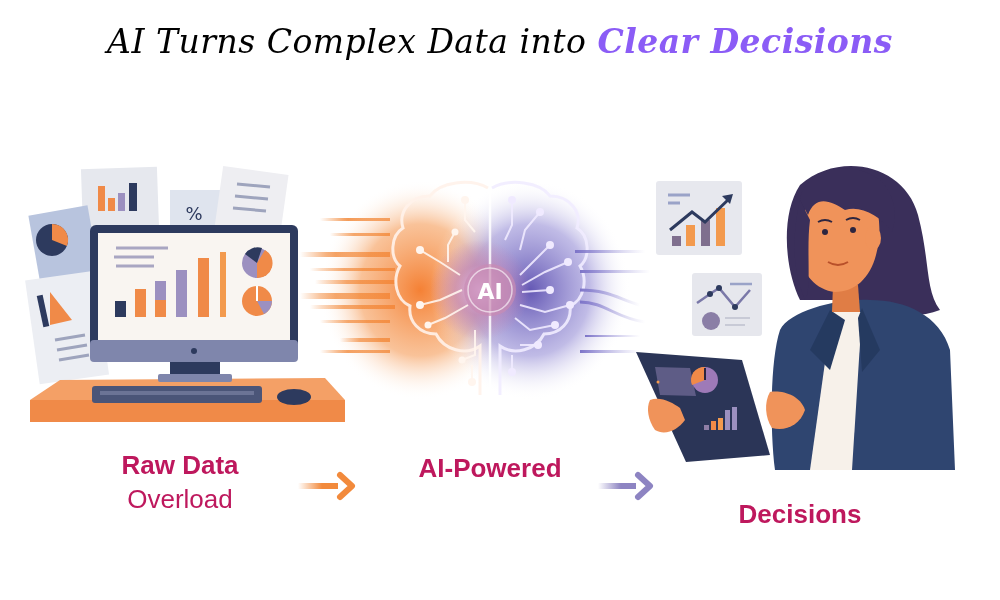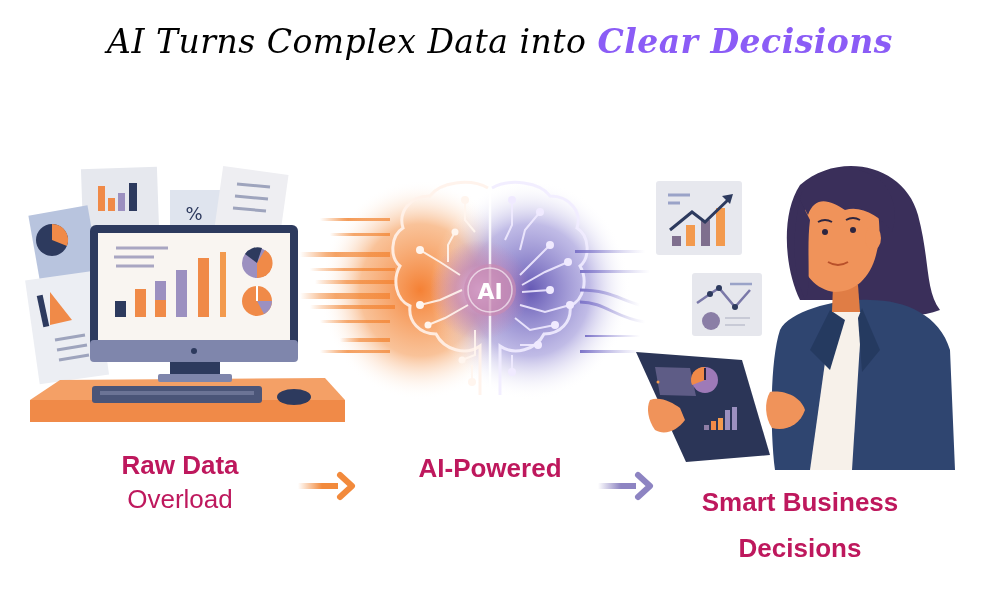--- a/index.html
+++ b/index.html
@@ -294,15 +294,14 @@
 </svg>
 
 <div class="label" style="left:95px; top:448px; width:170px;">
   <span class="l1">Raw Data</span>
   <span class="l2">Overload</span>
 </div>
 <div class="label" style="left:385px; top:451px; width:210px;">
   <span class="l1">AI-Powered</span>
 </div>
 <div class="label bold" style="left:670px; top:485px; width:260px;">
-  <span class="l1">Smart Business</span>
   <span class="l2">Decisions</span>
 </div>
 
 </body></html>

